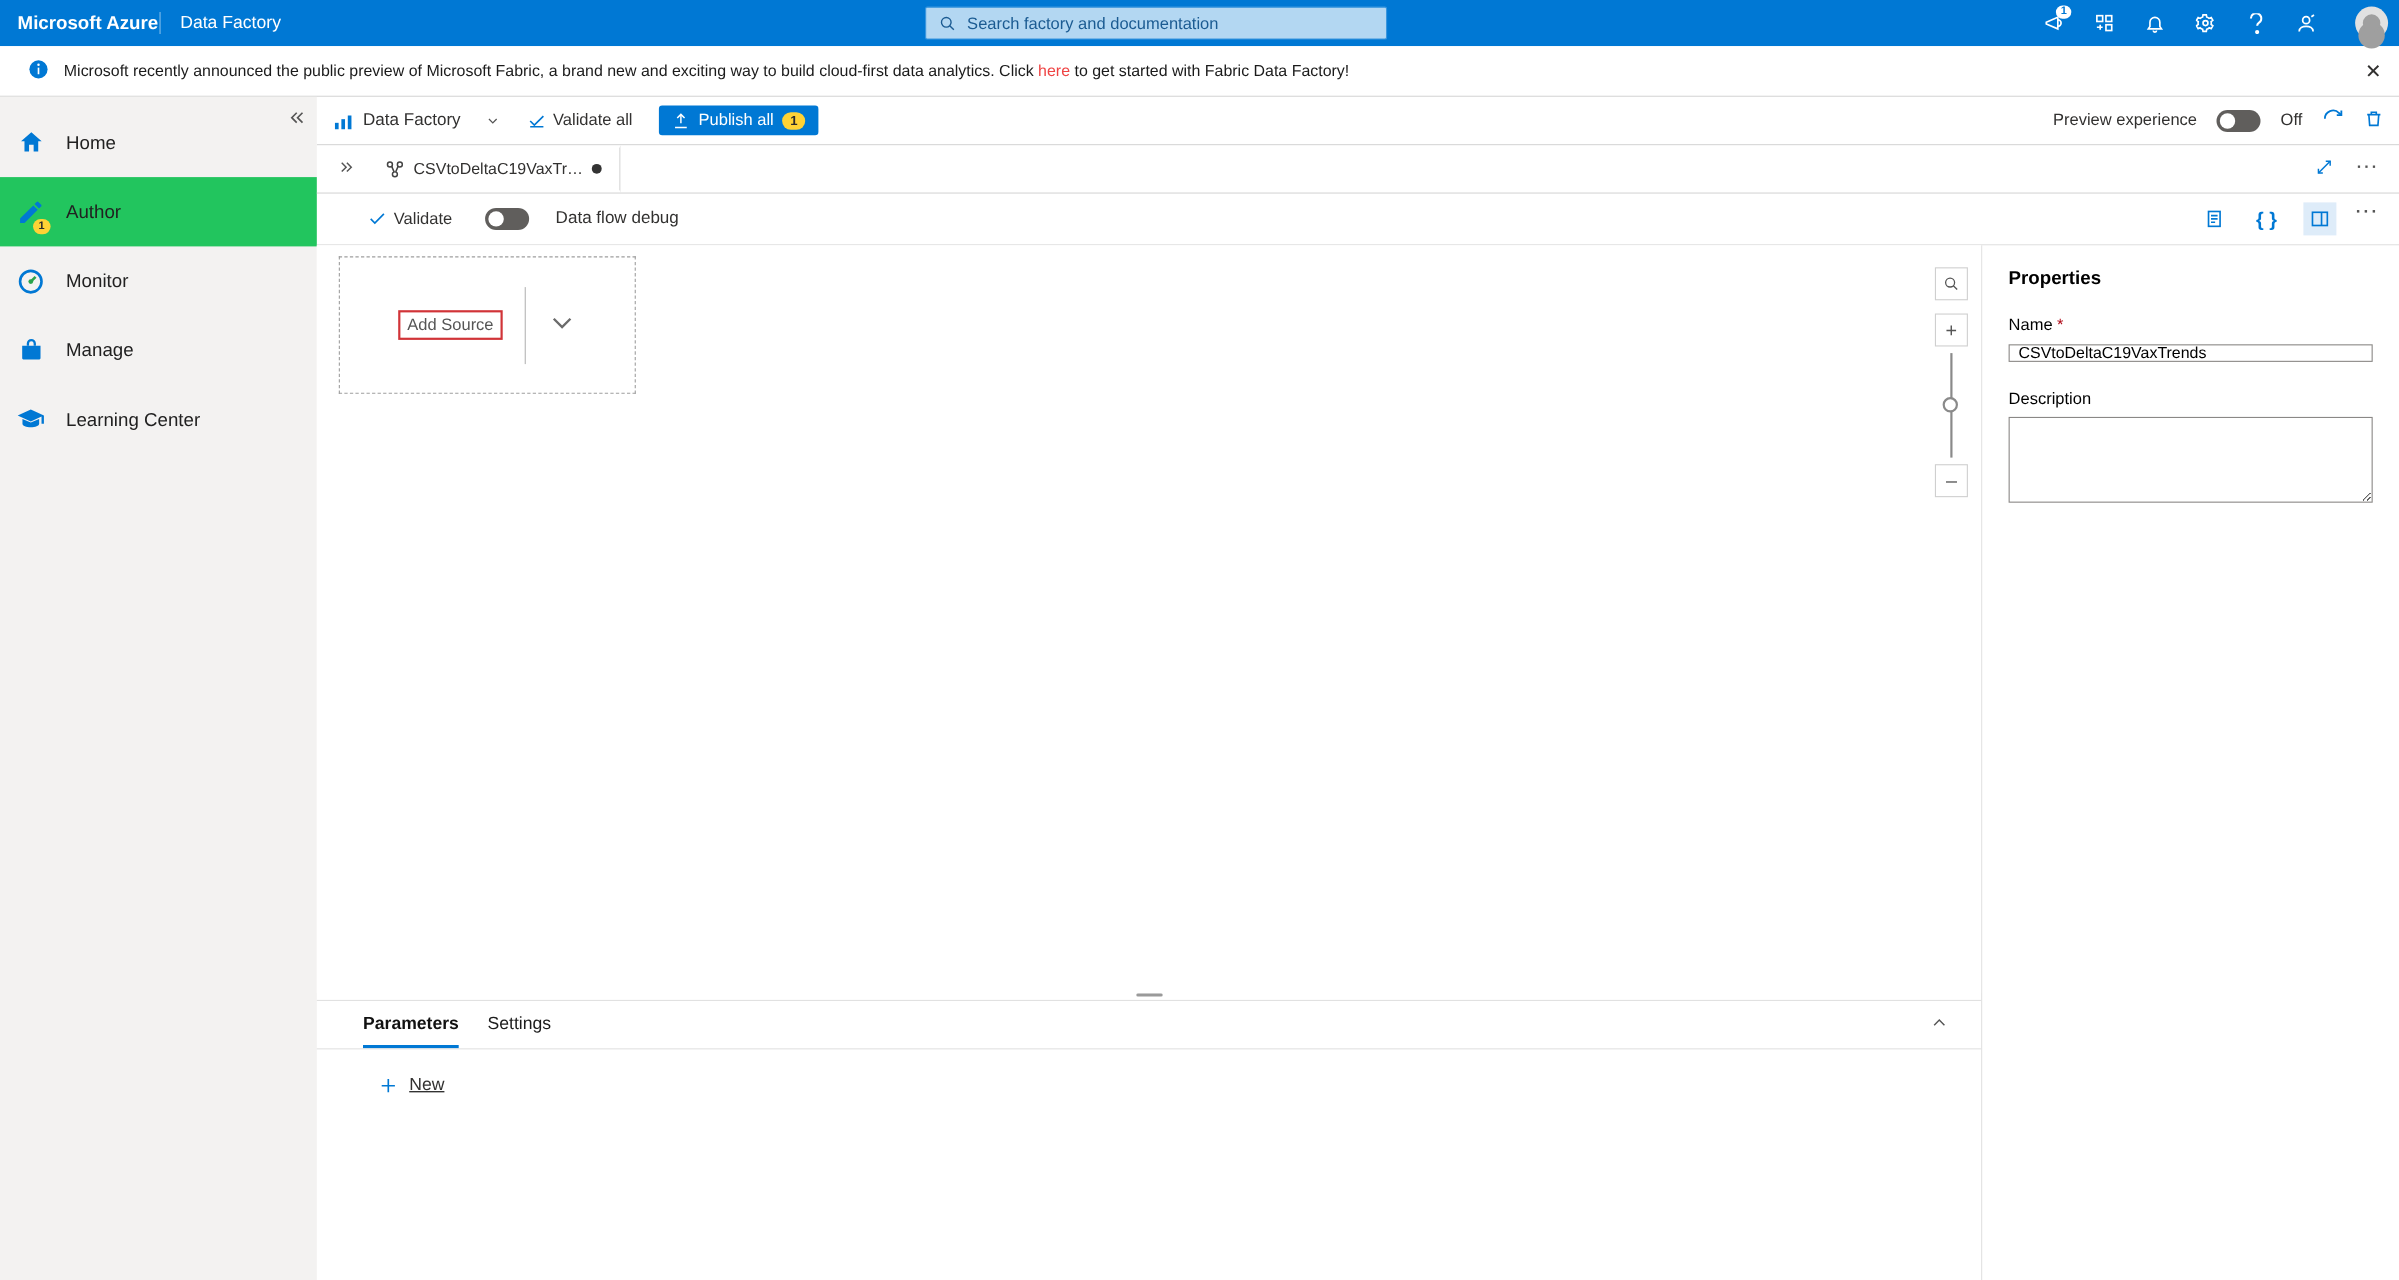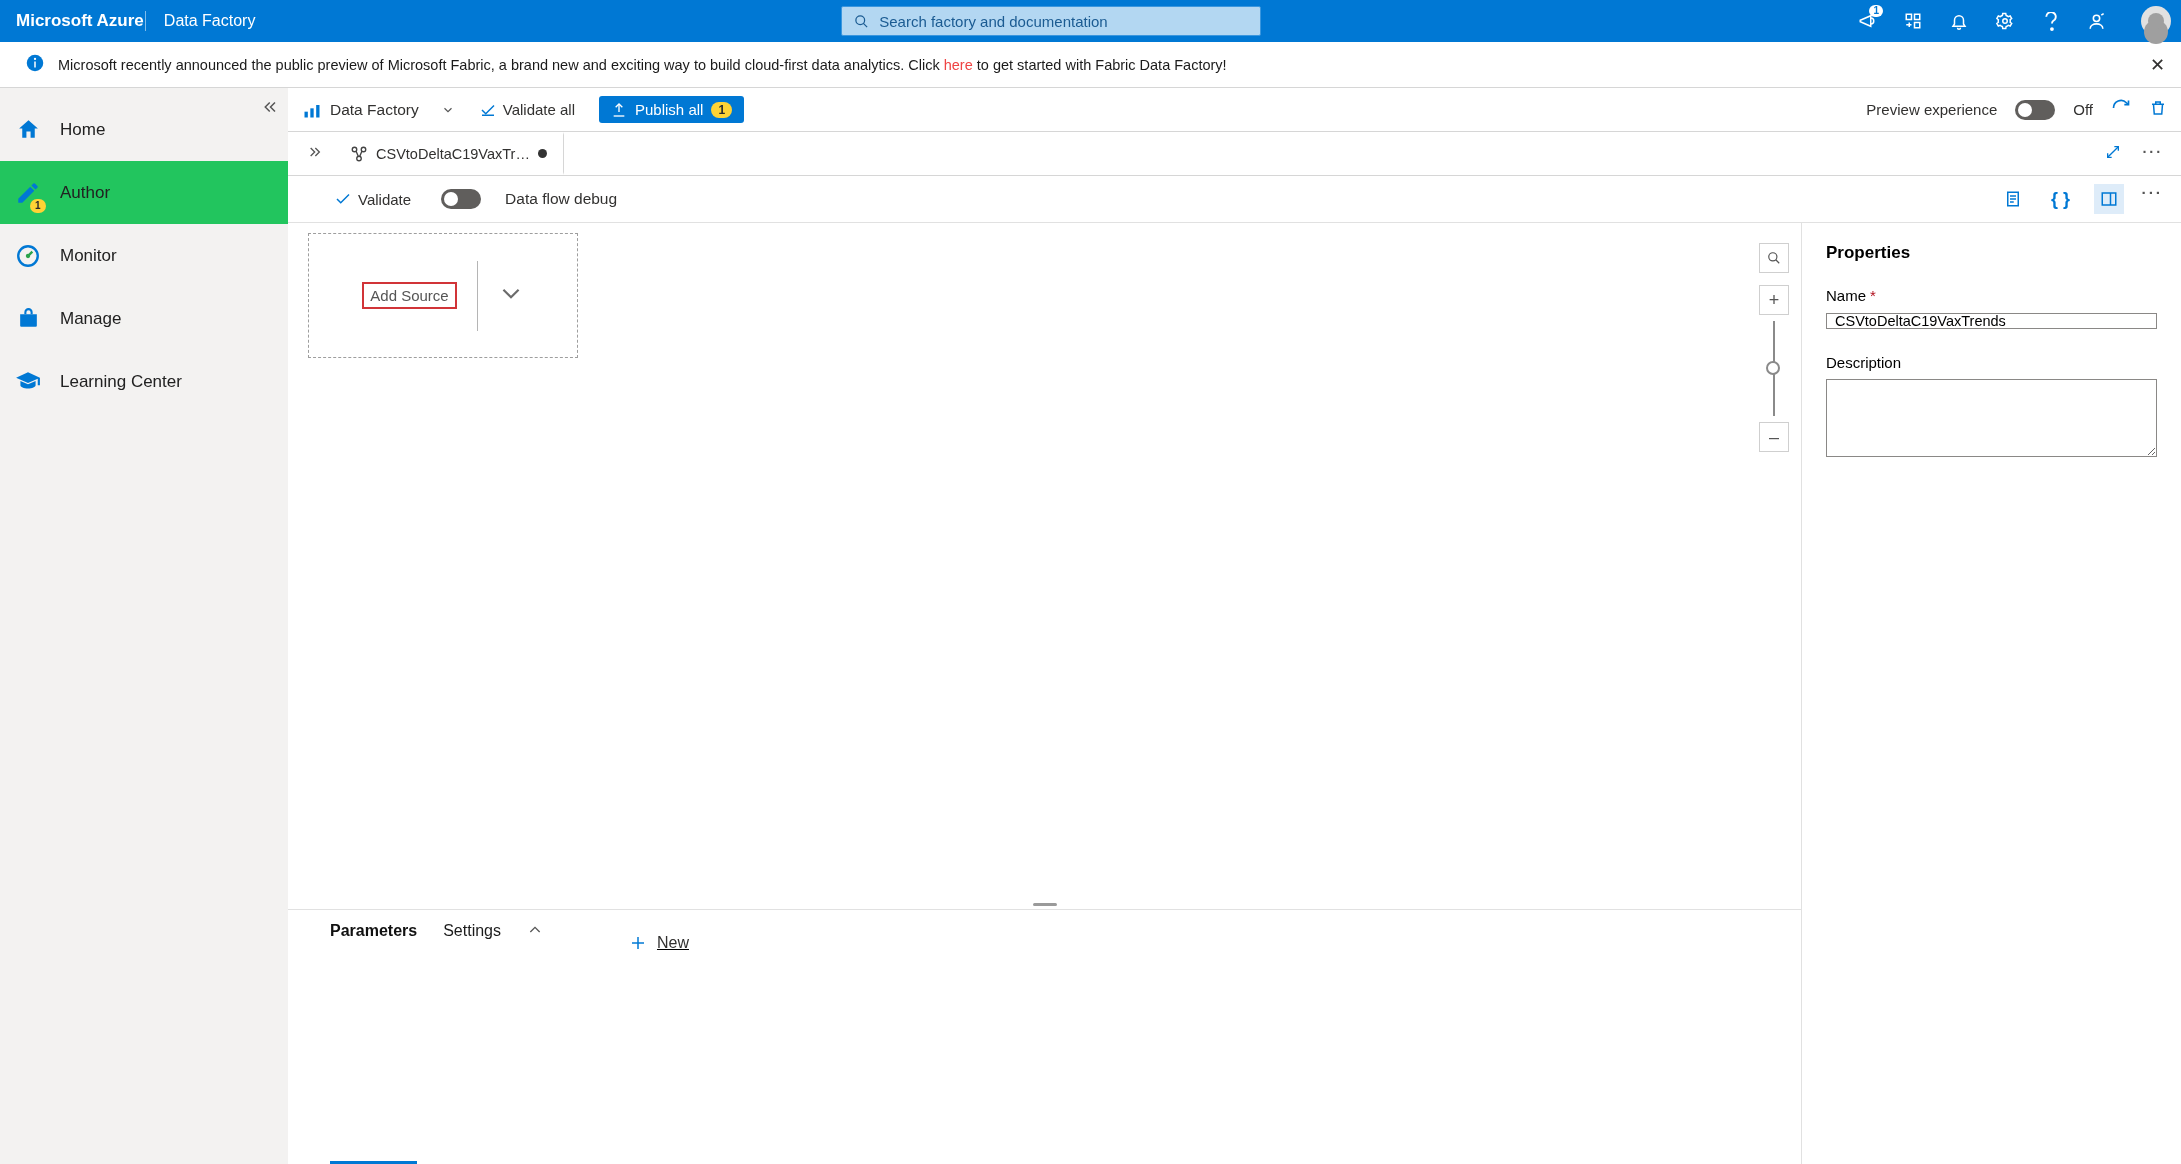--- a/index.html
+++ b/index.html
@@ -157,21 +157,21 @@
     position:absolute; right:12px; top:20px;
     display:flex; flex-direction:column; align-items:center; gap:0;
   }
   .zoom-btn { width:30px;height:30px;border:1px solid #cfcfcf; background:#fff;display:flex;align-items:center;justify-content:center;cursor:pointer;}
   .zoom-track { width:2px; height:95px; background:#8a8a8a; position:relative; margin:6px 0;}
   .zoom-thumb { width:14px;height:14px;border-radius:50%;background:#fff;border:2px solid #8a8a8a;position:absolute;left:-7px;top:40px;}
 
   .canvas-splitter { height:7px; display:flex; justify-content:center; border-bottom:1px solid #e1e1e1;}
   .canvas-splitter::before { content:""; width:24px;height:3px;background:#9a9a9a;border-radius:2px;}
 
-  .bottom-panel { height:254px; display:flex; flex-direction:row;}
+  .bottom-panel { height:254px; display:flex; flex-direction:column;}
   .bp-tabs { display:flex; padding:12px 0 0 42px; gap:26px; font-size:16px; color:#1b1b1b; }
   .bp-tab { padding-bottom:10px; border-bottom:3px solid transparent; cursor:pointer;}
   .bp-tab.selected { border-bottom-color:#0078d4; font-weight:600; color:#111;}
   .bp-collapse { margin-left:auto; padding-right:30px; cursor:pointer; color:#555;}
   .bp-body { padding:24px 0 0 56px;text-decoration:underline;}
   .bp-new { display:flex; align-items:center; gap:10px; color:#323130; font-size:16px; cursor:pointer;}
 
   .properties {
     width:380px; border-left:1px solid #e1e1e1; padding:20px 24px 0 24px;
   }

